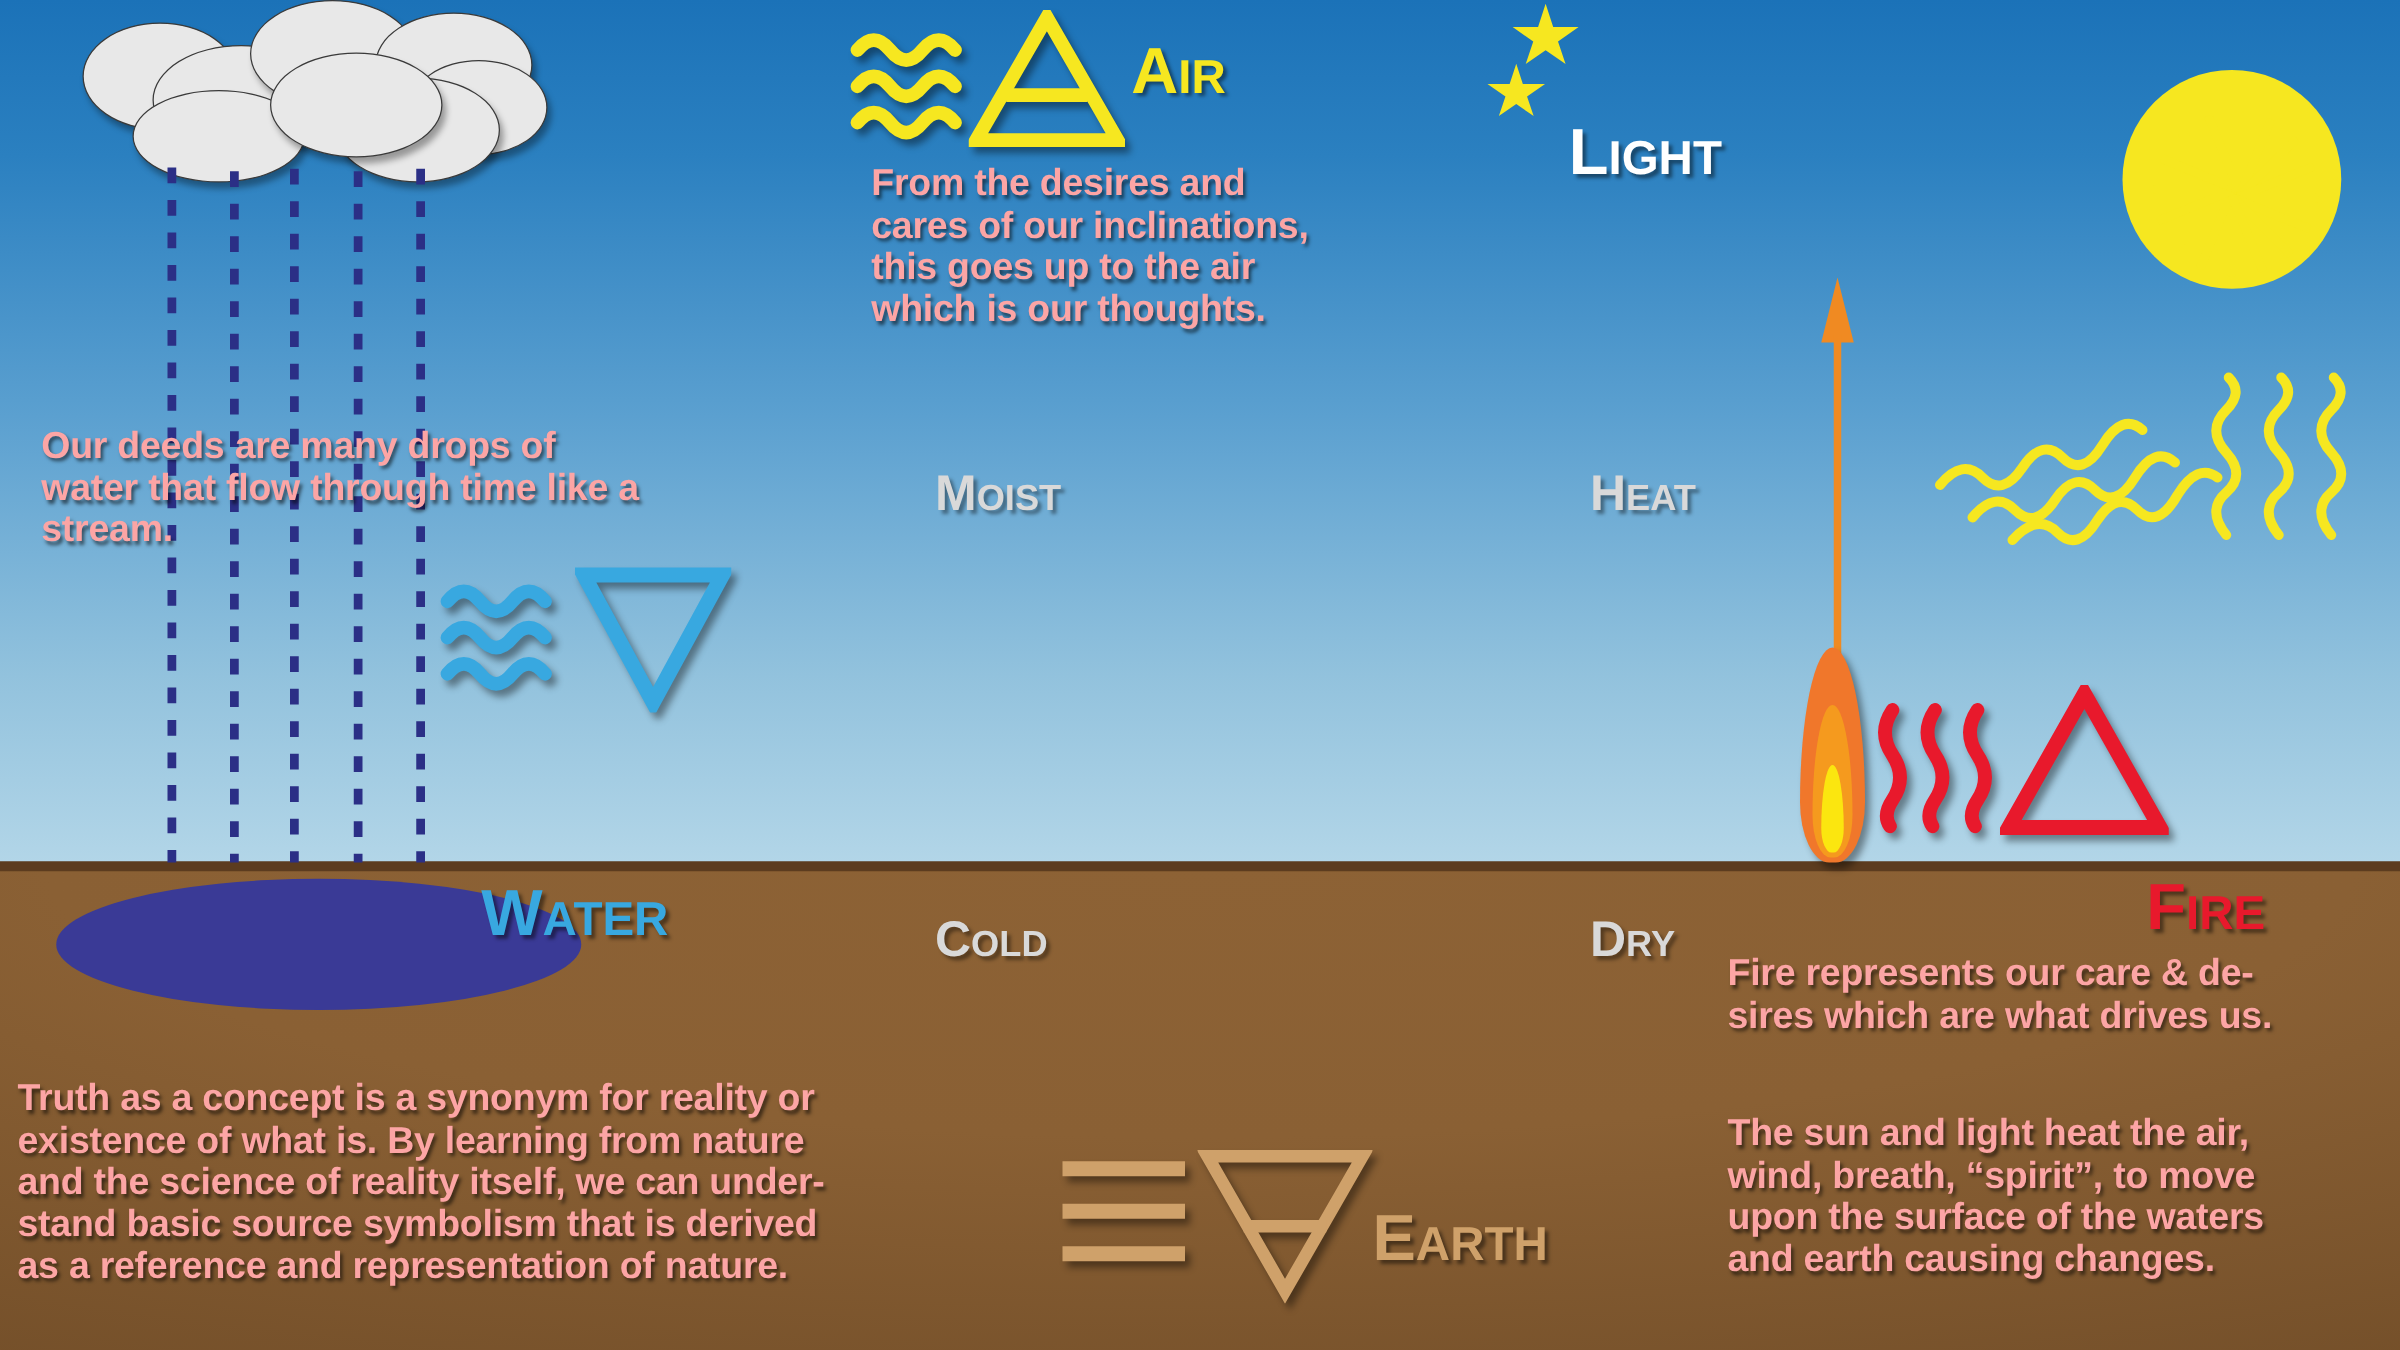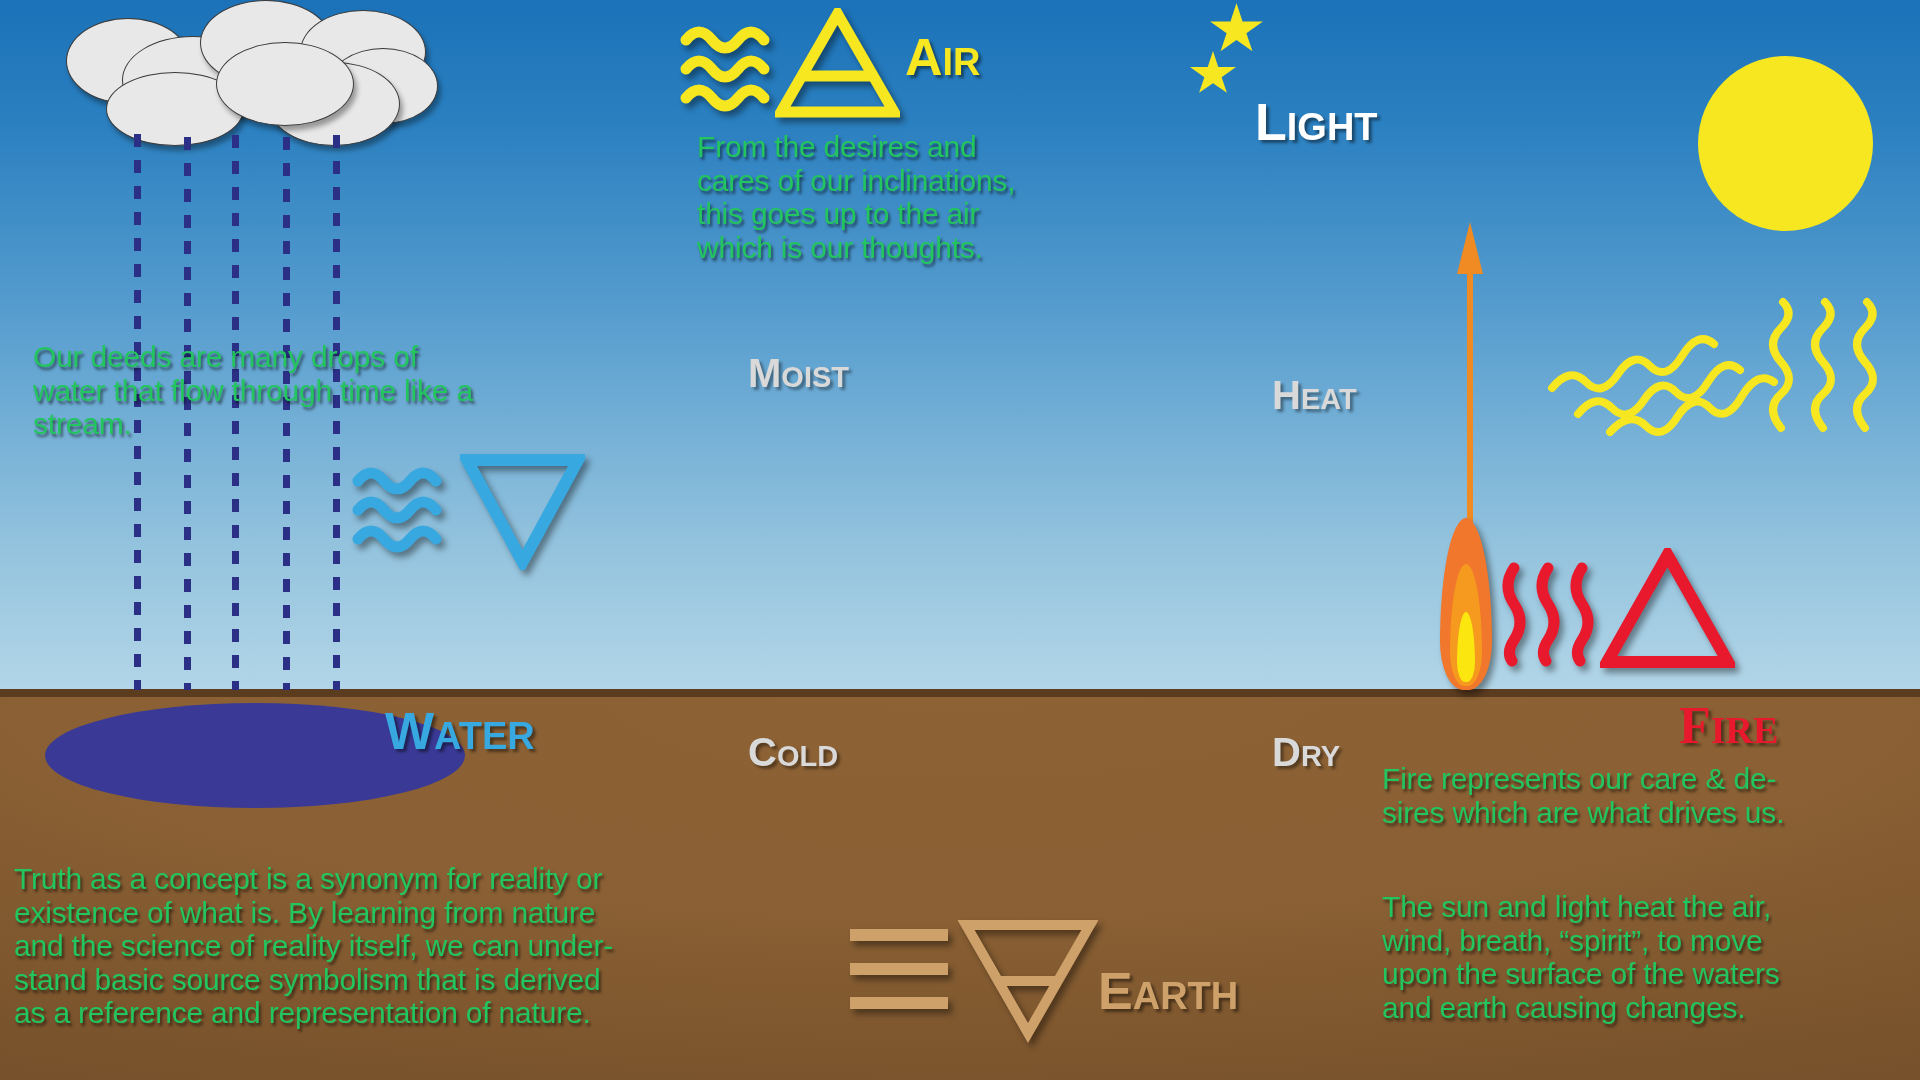--- a/index.html
+++ b/index.html
@@ -20,23 +20,23 @@
       radial-gradient(120% 140% at 50% 0%, #8d6235 0%, #8a6034 40%, #6d4a26 100%);
   }
   #groundline{
     position:absolute;left:0;top:689px;width:1920px;height:8px;
     background:#5c3c1f;
   }
 
   
   .body-text{
     position:absolute;
-    color:#22c55e;
+    color:#fca5a5;
     font-size:30px;
-    font-weight:400;
+    font-weight:700;
     line-height:1.12;
     letter-spacing:-0.2px;
     text-shadow:2px 3px 3px rgba(0,0,0,.55);
     white-space:pre-line;
   }
   .elem-label{
     position:absolute;
     font-weight:700;
     letter-spacing:0px;
     text-shadow:3px 3px 3px rgba(0,0,0,.45);
@@ -226,21 +226,21 @@
     <div class="inner"></div>
   </div>
   <svg class="shadowed" style="position:absolute;left:1500px;top:562px;" width="110" height="105" viewBox="0 0 110 105">
     <path d="M14 6 q-12 18 0 36 q12 18 0 36 q-8 12 -2 21" fill="none" stroke="#e8192c" stroke-width="11" stroke-linecap="round"></path>
     <path d="M48 6 q-12 18 0 36 q12 18 0 36 q-8 12 -2 21" fill="none" stroke="#e8192c" stroke-width="11" stroke-linecap="round"></path>
     <path d="M82 6 q-12 18 0 36 q12 18 0 36 q-8 12 -2 21" fill="none" stroke="#e8192c" stroke-width="11" stroke-linecap="round"></path>
   </svg>
   <svg class="shadowed" style="position:absolute;left:1600px;top:548px;" width="135" height="122" viewBox="0 0 135 122">
     <polygon points="67.5,7 128,114 7,114" fill="none" stroke="#e8192c" stroke-width="12" stroke-linejoin="miter"></polygon>
   </svg>
-  <div class="elem-label" style="left:1679px;top:700px;color:#e8192c;font-family:Liberation Serif, serif;">
+  <div class="elem-label" style="left:1717px;top:700px;color:#e8192c;">
     <span class="sc-big">F</span><span class="sc-small">IRE</span>
   </div>
   <div class="body-text" style="left:1382px;top:762px;width:540px;">Fire represents our care &amp; de-
 sires which are what drives us.</div>
   <div class="body-text" style="left:1382px;top:890px;width:540px;">The sun and light heat the air,
 wind, breath, “spirit”, to move
 upon the surface of the waters
 and earth causing changes.</div>
 
   <svg class="shadowed" style="position:absolute;left:845px;top:925px;" width="108" height="88" viewBox="0 0 108 88">
@@ -255,21 +255,21 @@
   <div class="elem-label" style="left:1098px;top:965px;color:#cfa16a;">
     <span class="sc-big">E</span><span class="sc-small">ARTH</span>
   </div>
 
   <div class="body-text" style="left:14px;top:862px;width:790px;">Truth as a concept is a synonym for reality or
 existence of what is. By learning from nature
 and the science of reality itself, we can under-
 stand basic source symbolism that is derived
 as a reference and representation of nature.</div>
 
-  <div class="qual" style="left:748px;top:353px;">
+  <div class="qual" style="left:748px;top:375px;">
     <span class="q-big">M</span><span class="q-small">OIST</span>
   </div>
   <div class="qual" style="left:1272px;top:375px;">
     <span class="q-big">H</span><span class="q-small">EAT</span>
   </div>
   <div class="qual" style="left:748px;top:732px;">
     <span class="q-big">C</span><span class="q-small">OLD</span>
   </div>
   <div class="qual" style="left:1272px;top:732px;text-align:right;">
     <span class="q-big">D</span><span class="q-small">RY</span>

